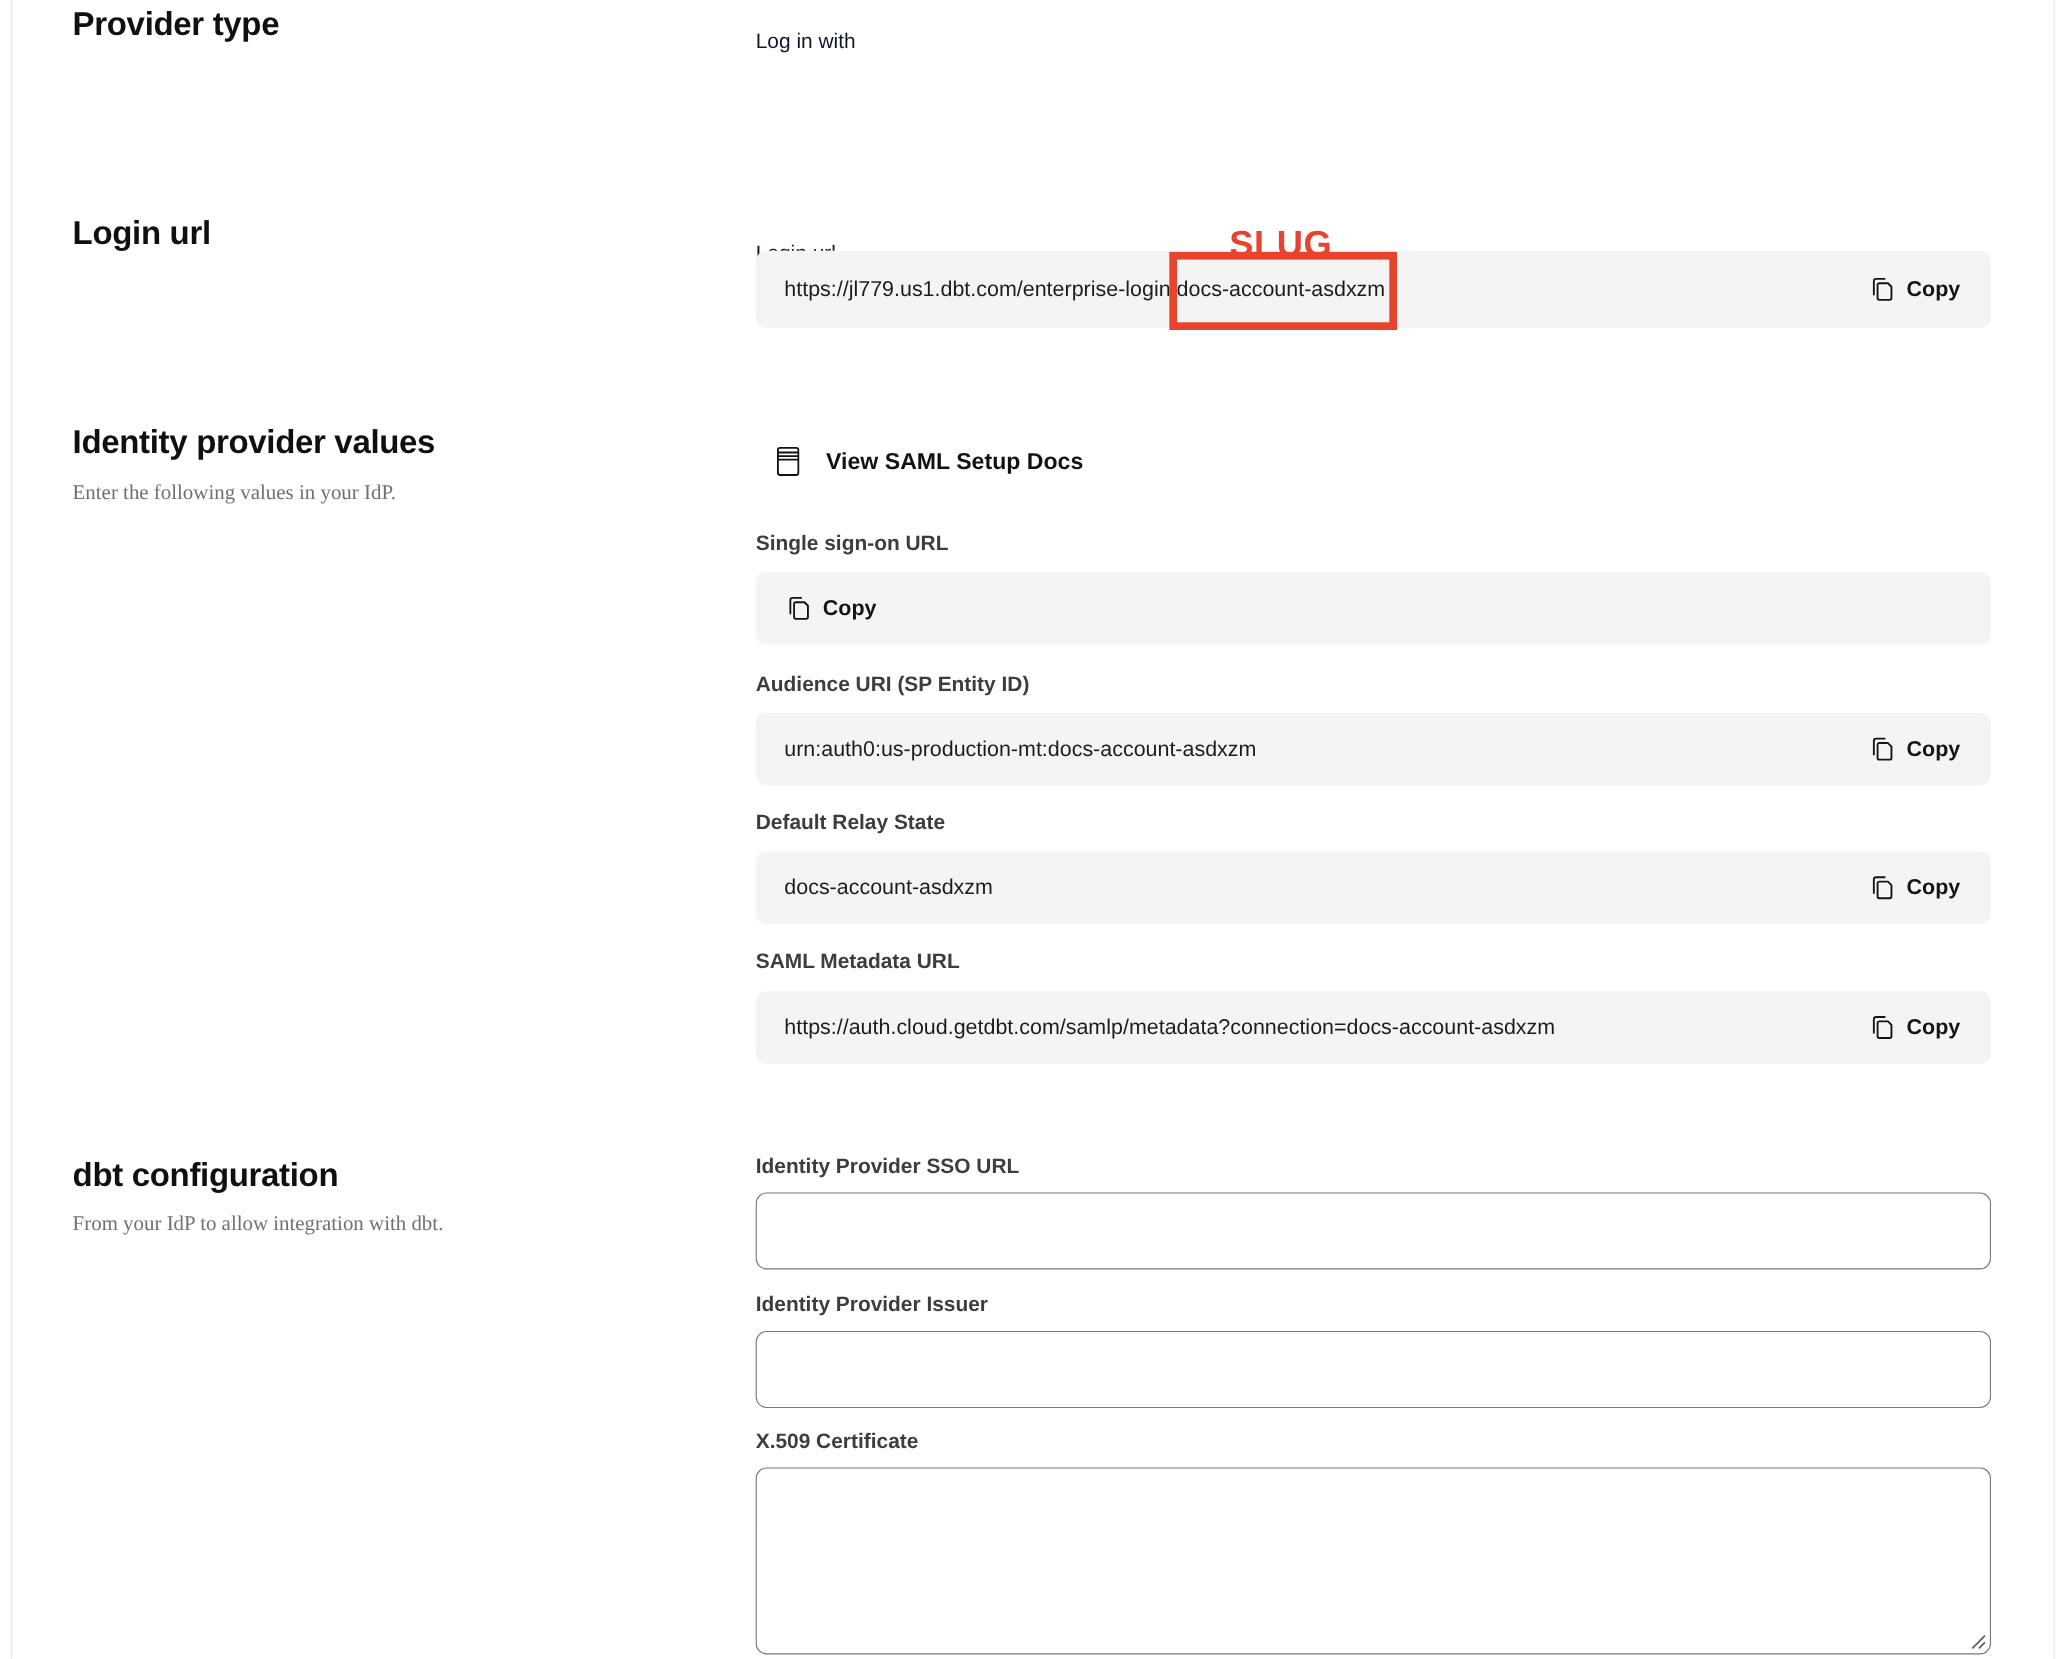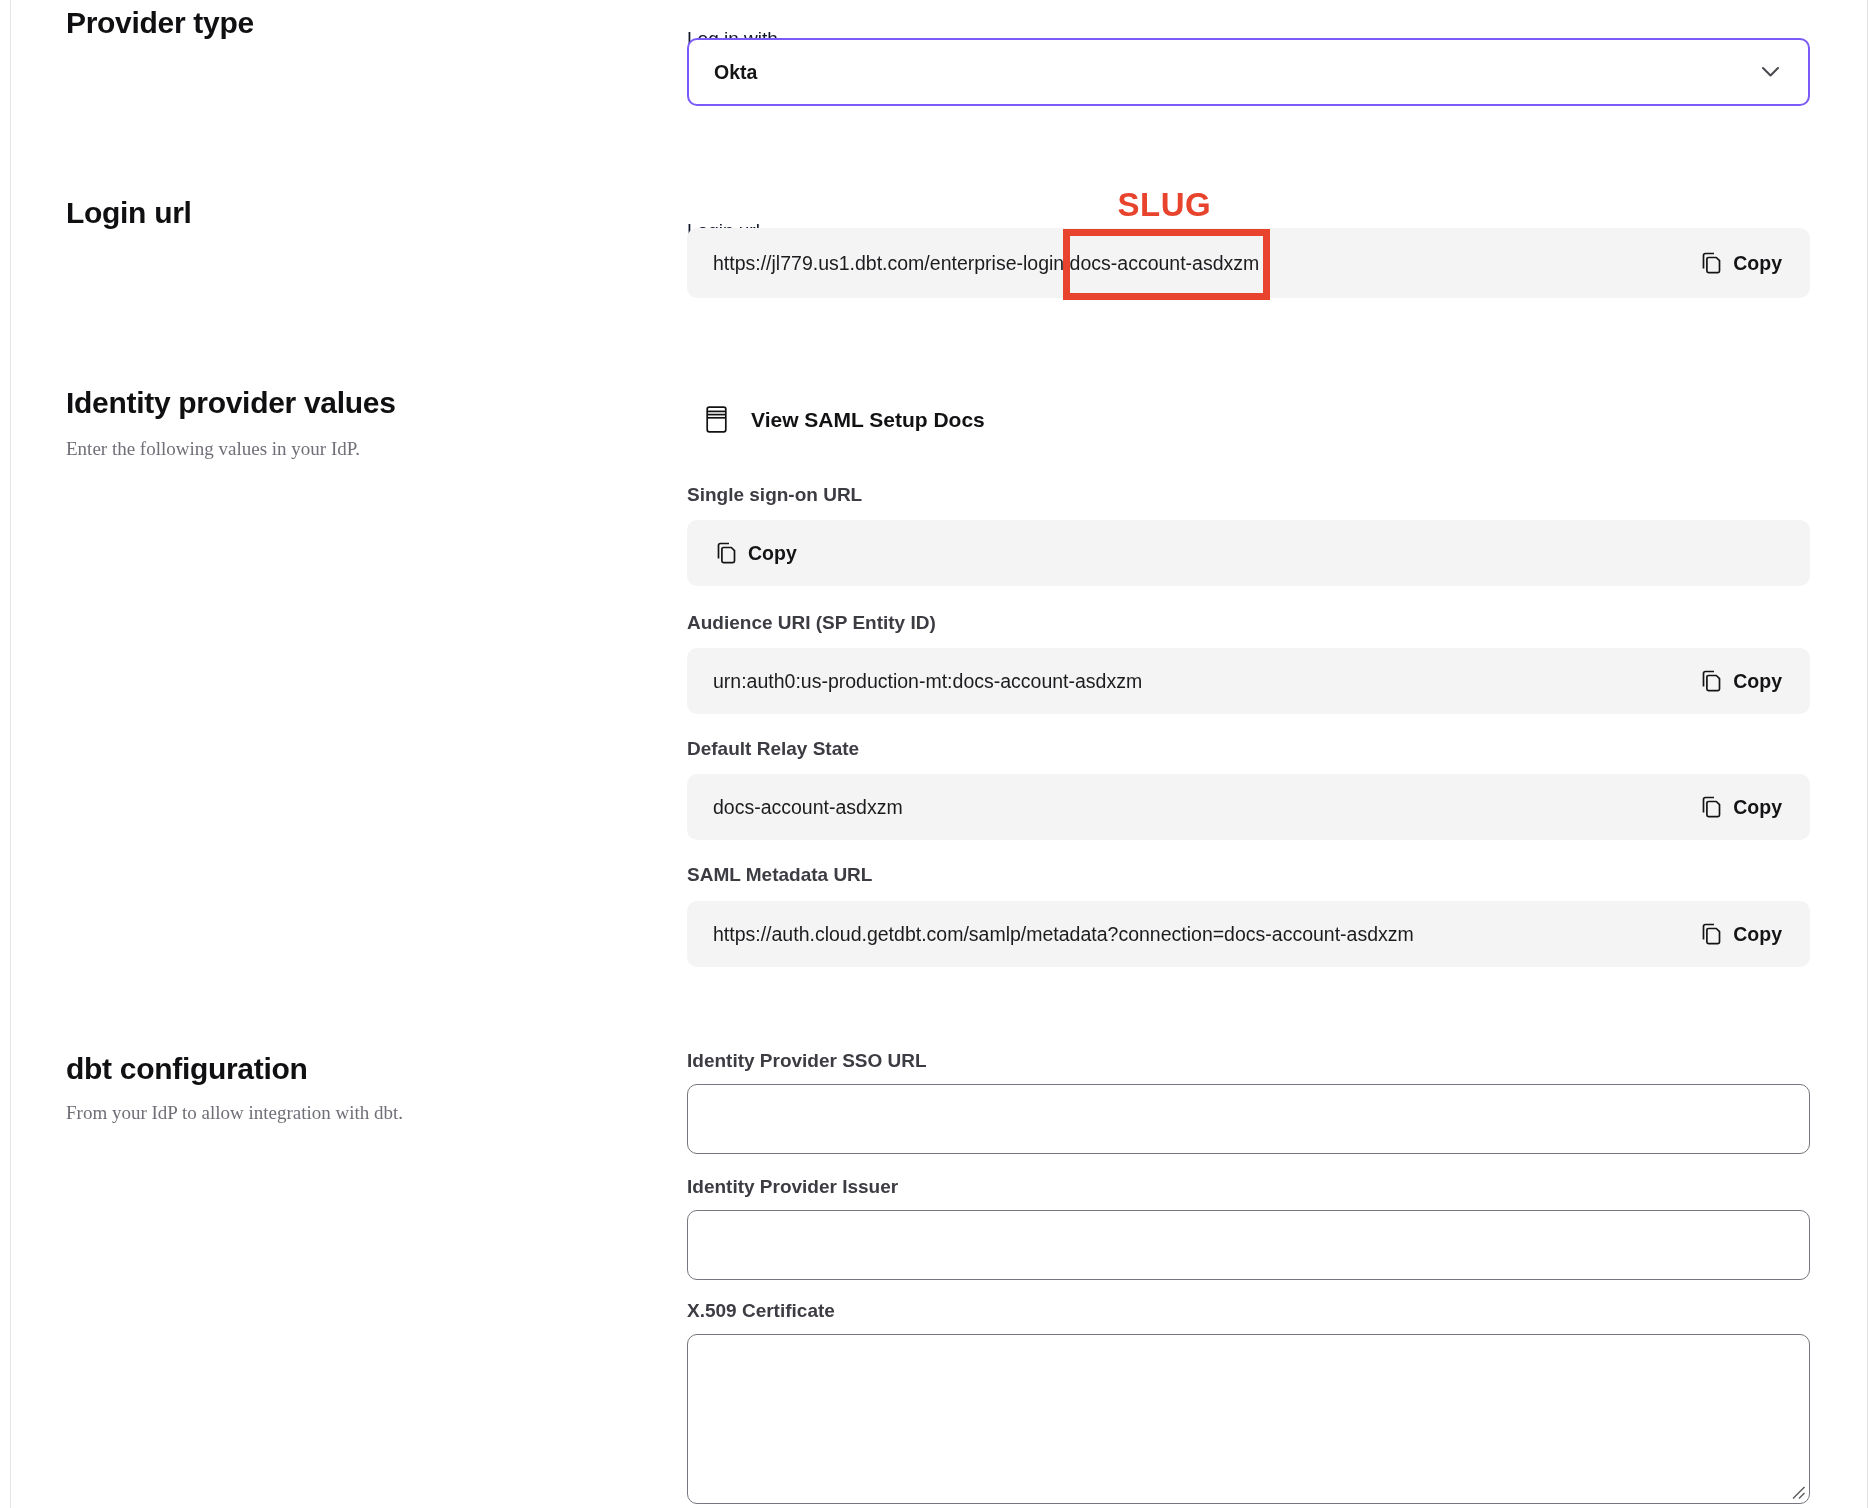--- a/index.html
+++ b/index.html
@@ -50,21 +50,21 @@
     font-size: 19.5px; font-weight: 600; color: #141417; padding: 6px 2px;
   }
 
   
   .slug-wrap { position: relative; display: inline-block; }
   .slug-box {
     position: absolute; top: -23px; bottom: -25px; left: -7px; right: -11px;
     border: 7px solid #e8432c; pointer-events: none;
   }
   .slug-annotation {
-    position: absolute; bottom: 51px; left: 50%; transform: translateX(-50%);
+    position: absolute; bottom: 34px; left: 50%; transform: translateX(-50%);
     font-size: 33px; font-weight: 800; letter-spacing: 0.5px; color: #e8432c;
     white-space: nowrap;
   }
 
   
   .docs-link {
     position: absolute; left: 706px; top: 406px;
     display: flex; align-items: center; gap: 24px; cursor: pointer;
   }
   .docs-link .txt { font-size: 21px; font-weight: 700; color: #121214; }
@@ -92,28 +92,20 @@
 
 <div class="page">
 
   <div class="edge-line edge-left"></div>
   <div class="edge-line edge-right"></div>
 
   <div class="heading" style="top:6px">Provider type</div>
 
   <div class="small-label medium" style="top:2px">Log in with</div>
 
-  <div class="select" role="combobox">
-    <span class="value">Okta</span>
-    <span>
-      <svg width="19" height="12" viewBox="0 0 19 12" fill="none">
-        <polyline points="2,2 9.5,9.5 17,2" stroke="#4b4b52" stroke-width="2.1" stroke-linecap="round" stroke-linejoin="round"></polyline>
-      </svg>
-    </span>
-  </div>
 
   <div class="heading" style="top:196px">Login url</div>
 
   <div class="small-label medium" style="top:194px">Login url</div>
 
   <div class="gray-field" style="top:228px; height:70px">
     <span class="value"><span>https://jl779.us1.dbt.com/enterprise-login/</span><span class="slug-wrap"><span>docs-account-asdxzm</span>
         <span class="slug-box"></span>
         <span class="slug-annotation">SLUG</span>
       </span>

